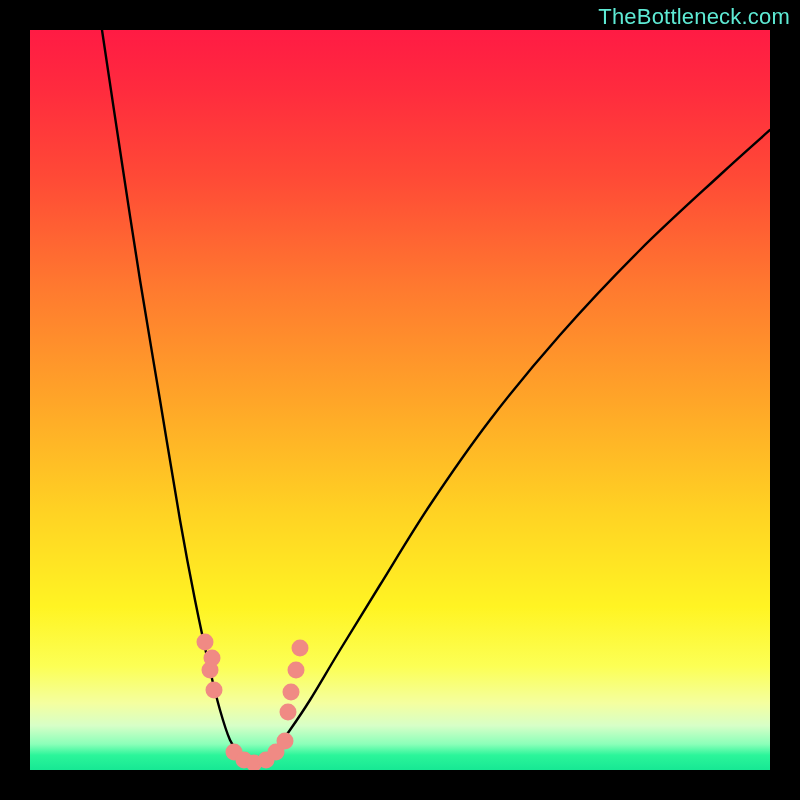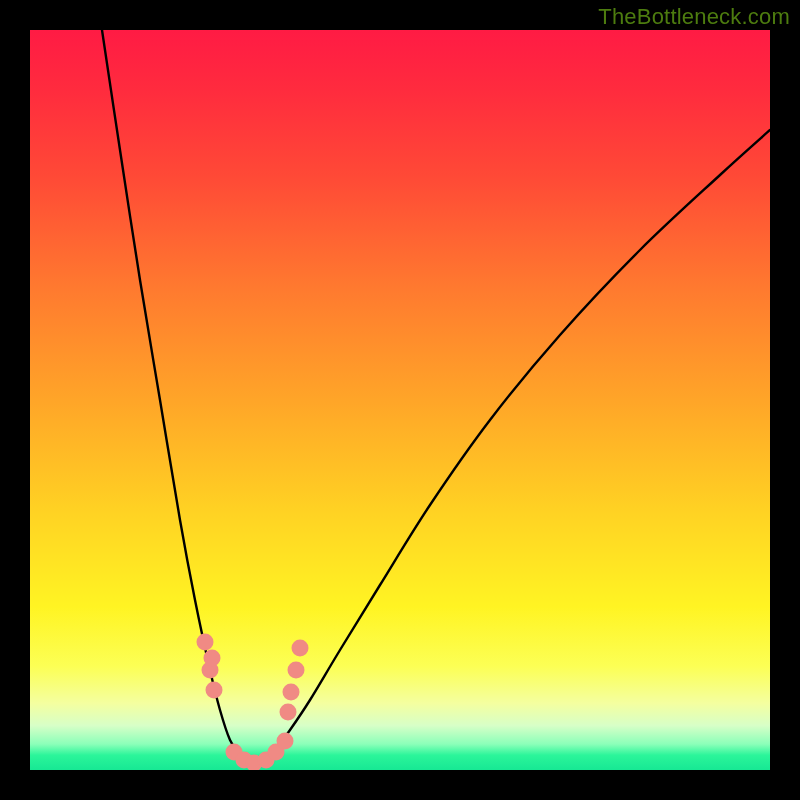--- a/index.html
+++ b/index.html
@@ -44,21 +44,21 @@
       #d7ffc7 94%,
       #8bffb9 96.5%,
       #2bf59a 98%,
       #17e894 100%
     );
   }
   .watermark {
     position: absolute;
     top: 4px;
     right: 10px;
-    color: #4d7c0f;
+    color: #5eead4;
     font-size: 22px;
     letter-spacing: 0.2px;
     user-select: none;
   }
   svg.curve {
     position: absolute;
     inset: 0;
     width: 100%;
     height: 100%;
   }

